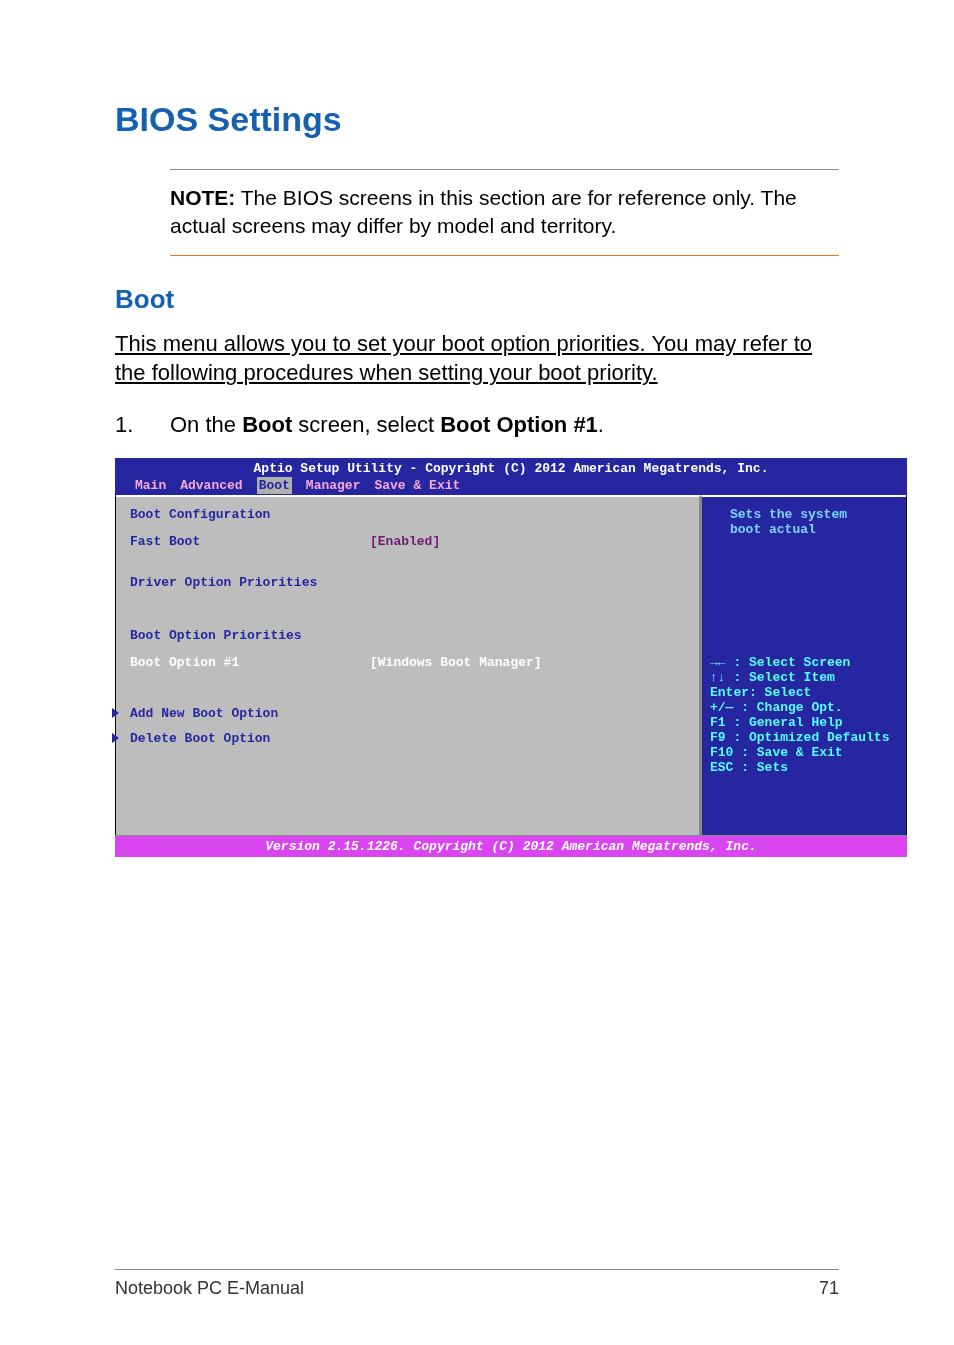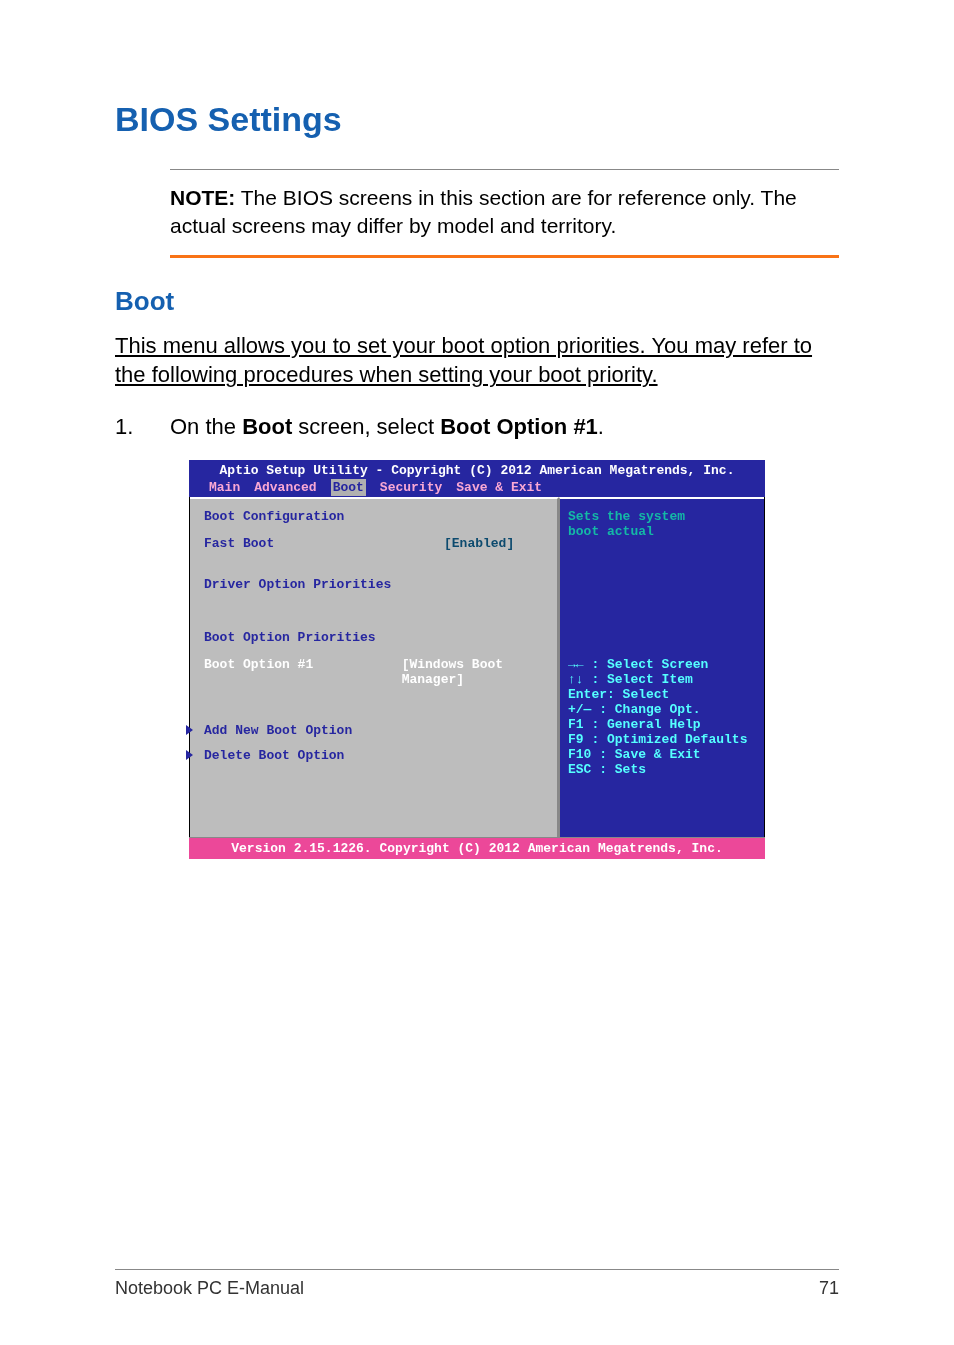--- a/index.html
+++ b/index.html
@@ -13,21 +13,21 @@
       color: #000;
     }
     h1 {
       color: #1560b0;
       font-size: 34px;
       font-weight: 600;
       margin-bottom: 30px;
     }
     .note-box {
       border-top: 1px solid #888;
-      border-bottom: 3px solid #f97316;
+      border-bottom: 1px solid #f97316;
       padding: 14px 0;
       margin-left: 55px;
       margin-bottom: 28px;
       font-size: 21px;
       line-height: 1.35;
     }
     .note-box b { font-weight: 700; }
     h2 {
       color: #1560b0;
       font-size: 26px;
@@ -48,21 +48,21 @@
     .step-num {
       display: inline-block;
       width: 55px;
       vertical-align: top;
     }
     .step-text { display: inline; }
     .step b { font-weight: 700; }
 
     
     .bios {
-      width: 576px;
+      width: 792px;
       margin: 0 auto;
       font-family: "Courier New", monospace;
       font-size: 13px;
       font-weight: bold;
       color: #fff;
     }
     .bios-top {
       background: #2626a0;
       padding: 3px 0 0 0;
       text-align: center;
@@ -97,48 +97,49 @@
       width: 205px;
       background: #2626a0;
       color: #fff;
       padding: 10px 8px;
       border-top: 2px solid #fff;
       border-left: 1px solid #888;
       min-height: 340px;
     }
     .cfg-row { display: flex; margin-bottom: 12px; }
     .cfg-label { width: 240px; color: #2626a0; }
-    .cfg-val { color: #0c4a6e; }
+    .cfg-val { color: #701a75; }
     .cfg-sel-label { color: #fff; }
     .cfg-sel-val { color: #fff; }
     .section-h { margin: 26px 0 12px 0; color: #2626a0; }
     .submenu {
       color: #2626a0;
       margin-top: 10px;
       position: relative;
       padding-left: 0;
     }
     .submenu-arrow {
       position: absolute;
       left: -18px;
       top: 2px;
       width: 0; height: 0;
       border-top: 5px solid transparent;
       border-bottom: 5px solid transparent;
       border-left: 7px solid #2626a0;
     }
     .help-line { color: #55ffff; margin-bottom: 0; white-space: nowrap; }
-    .help-desc { color: #14b8a6; margin-bottom: 0; }
+    .help-desc { color: #7dd3fc; margin-bottom: 0; margin-left: 20px; }
     .help-gap { height: 118px; }
     .bios-footer {
-      background: #ec4899;
+      background: #d946ef;
       text-align: center;
       padding: 3px 0;
       color: #fff;
       border-top: 1px solid #888;
+      font-style: italic;
     }
 
     
     .page-footer {
       position: absolute;
       bottom: 46px;
       left: 115px;
       right: 115px;
       border-top: 1px solid #888;
       padding-top: 8px;
@@ -161,21 +162,21 @@
 
 <p class="body-text">This menu allows you to set your boot option priorities. You may refer to the following procedures when setting your boot priority.</p>
 
 <div class="step">
   <span class="step-num">1.</span><span class="step-text"><span>On the </span><b>Boot</b><span> screen, select </span><b>Boot Option #1</b><span>.</span></span>
 </div>
 
 <div class="bios">
   <div class="bios-top">Aptio Setup Utility - Copyright (C) 2012 American Megatrends, Inc.</div>
   <div class="bios-tabline">
-    <span class="bios-tab">Main</span><span class="bios-tabsep"></span><span class="bios-tab">Advanced</span><span class="bios-tabsep"></span><span class="bios-tab active">Boot</span><span class="bios-tabsep"></span><span class="bios-tab">Security</span><span class="bios-tabsep"></span><span class="bios-tab">Save &amp; Exit</span>
+    <span class="bios-tab">Main</span><span class="bios-tabsep"></span><span class="bios-tab">Advanced</span><span class="bios-tabsep"></span><span class="bios-tab active">Boot</span><span class="bios-tabsep"></span><span class="bios-tab">Manager</span><span class="bios-tabsep"></span><span class="bios-tab">Save &amp; Exit</span>
   </div>
   <div class="bios-body">
     <div class="bios-left">
       <div class="cfg-row">
           <span class="cfg-label">Boot Configuration</span>
         </div>
       <div class="cfg-row">
         <span class="cfg-label">Fast Boot</span>
         <span class="cfg-val">[Enabled]</span>
       </div>

